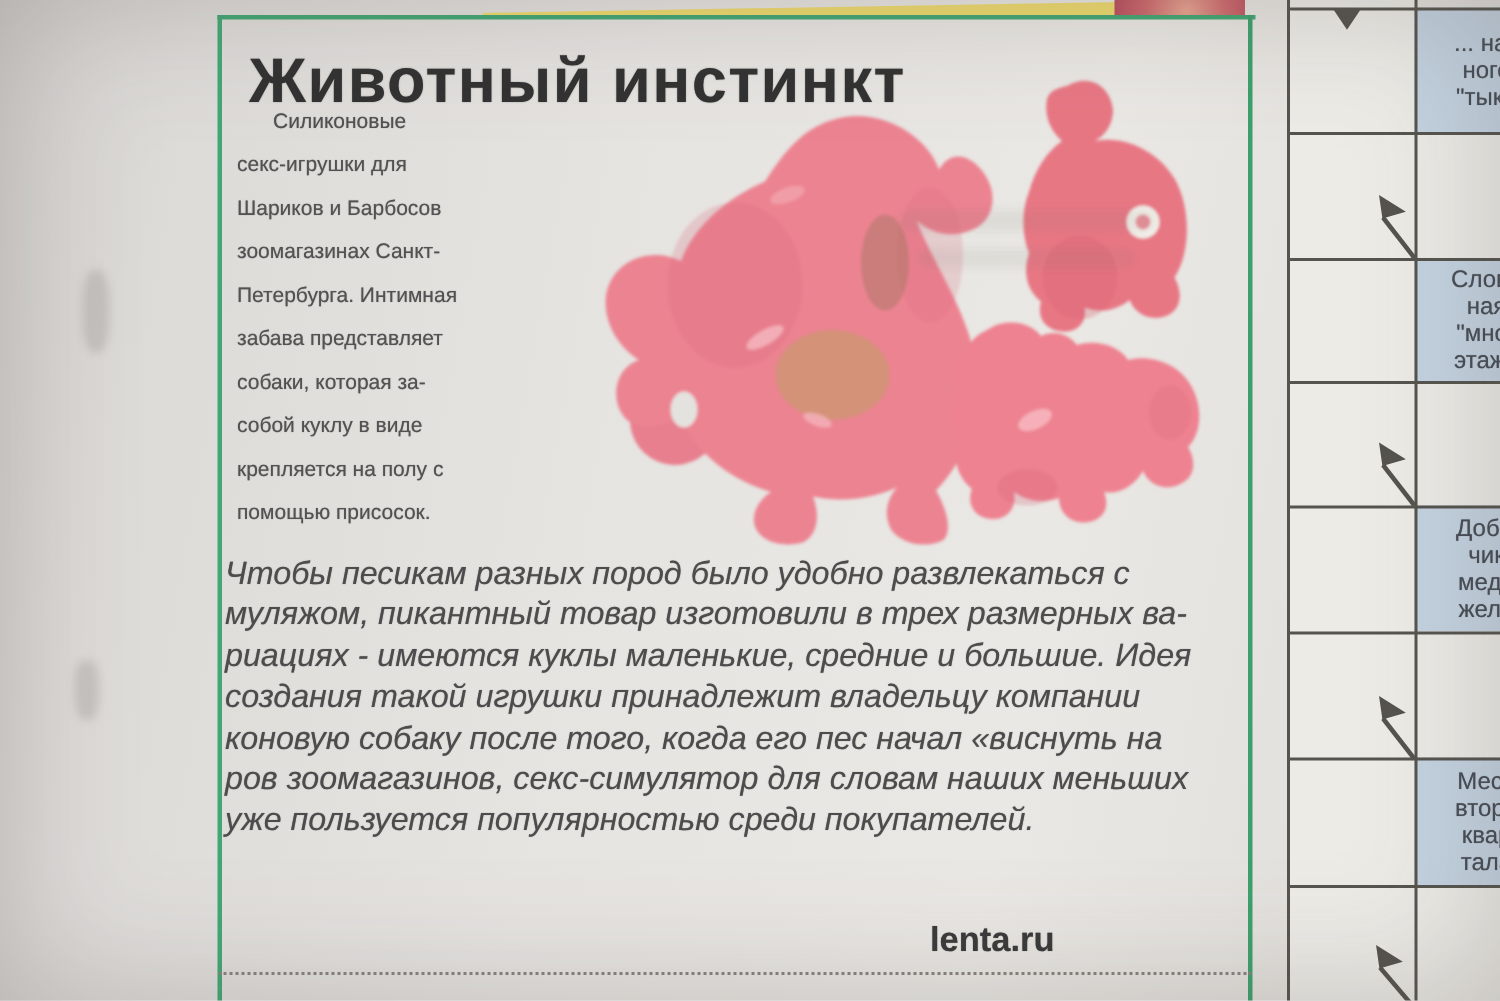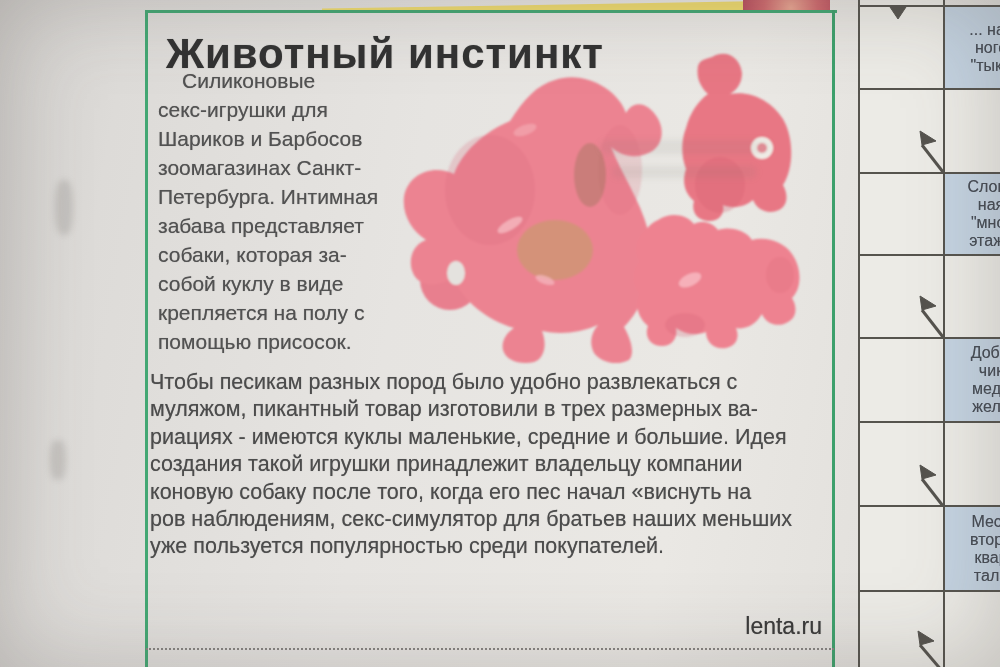--- a/index.html
+++ b/index.html
@@ -10,28 +10,28 @@
   #green-top{left:145px;top:10px;width:692px;height:3px;background:#43a773;filter:blur(.4px);}
   #green-left{left:145px;top:10px;width:3px;height:657px;background:#43a773;filter:blur(.4px);}
   #green-right{left:832px;top:10px;width:3px;height:657px;background:#3da06c;filter:blur(.4px);}
   #yellow-strip{left:322px;top:0;width:505px;height:11px;background:#eedb6e;
     clip-path:polygon(0 78%,100% 0,100% 100%,0 100%);}
   #photo-fragment{left:743px;top:0;width:87px;height:11px;
     background:radial-gradient(circle at 55% 70%,#e9a692 0%,#cf6a6e 55%,#b94f5e 100%);}
   
   #headline{left:166px;top:30px;font-size:42px;font-weight:700;color:#323232;
     letter-spacing:1px;text-shadow:0 0 1px rgba(40,40,40,.45);white-space:nowrap;}
-  #lead-col{left:158px;top:66px;width:262px;font-size:21px;line-height:29px;color:#525252;
+  #lead-col{left:158px;top:66px;width:262px;font-size:14px;line-height:29px;color:#525252;
     text-shadow:0 0 .7px rgba(70,70,70,.6);}
   #lead-col div{white-space:nowrap;}
   #lead-col div:first-child{padding-left:24px;}
   #body-par{left:150px;top:369px;width:692px;font-size:21.5px;line-height:27.4px;color:#4c4c4c;
     text-shadow:0 0 .7px rgba(70,70,70,.6);}
-  #body-par div{white-space:nowrap;}
-  #source{left:620px;top:613px;width:202px;text-align:right;font-size:23px;font-weight:400;
+  #body-par div{white-space:nowrap;font-style:italic;}
+  #source{left:620px;top:613px;width:202px;text-align:left;font-size:23px;font-weight:700;
     color:#3a3a3a;text-shadow:0 0 .7px rgba(50,50,50,.6);}
   #dotted{left:146px;top:648px;width:688px;height:0;border-top:2px dotted #85837f;}
   
   #toys{left:390px;top:35px;}
   
   .grid-line{background:#56544e;}
   .cw-white{background:#ecebe6;}
   .cw-blue{background:#c4d3e1;}
   .clue{position:absolute;left:945px;width:92px;text-align:center;font-size:16px;line-height:18px;
     color:#464c55;text-shadow:0 0 .6px rgba(60,65,75,.55);display:flex;flex-direction:column;
@@ -68,21 +68,21 @@
       <div>крепляется на полу с</div>
       <div>помощью присосок.</div>
     </div>
 
   <div class="abs" id="body-par">
       <div>Чтобы песикам разных пород было удобно развлекаться с</div>
       <div>муляжом, пикантный товар изготовили в трех размерных ва-</div>
       <div>риациях - имеются куклы маленькие, средние и большие. Идея</div>
       <div>создания такой игрушки принадлежит владельцу компании</div>
       <div>коновую собаку после того, когда его пес начал «виснуть на</div>
-      <div>ров наблюдениям, секс-симулятор для братьев наших меньших</div>
+      <div>ров зоомагазинов, секс-симулятор для словам наших меньших</div>
       <div>уже пользуется популярностью среди покупателей.</div>
     </div>
 
   <div class="abs" id="source">lenta.ru</div>
 
   <div class="abs" id="dotted"></div>
 
   <svg class="abs" id="toys" width="440" height="335" viewBox="0 0 440 335">
     <defs>
       <filter id="soft">

